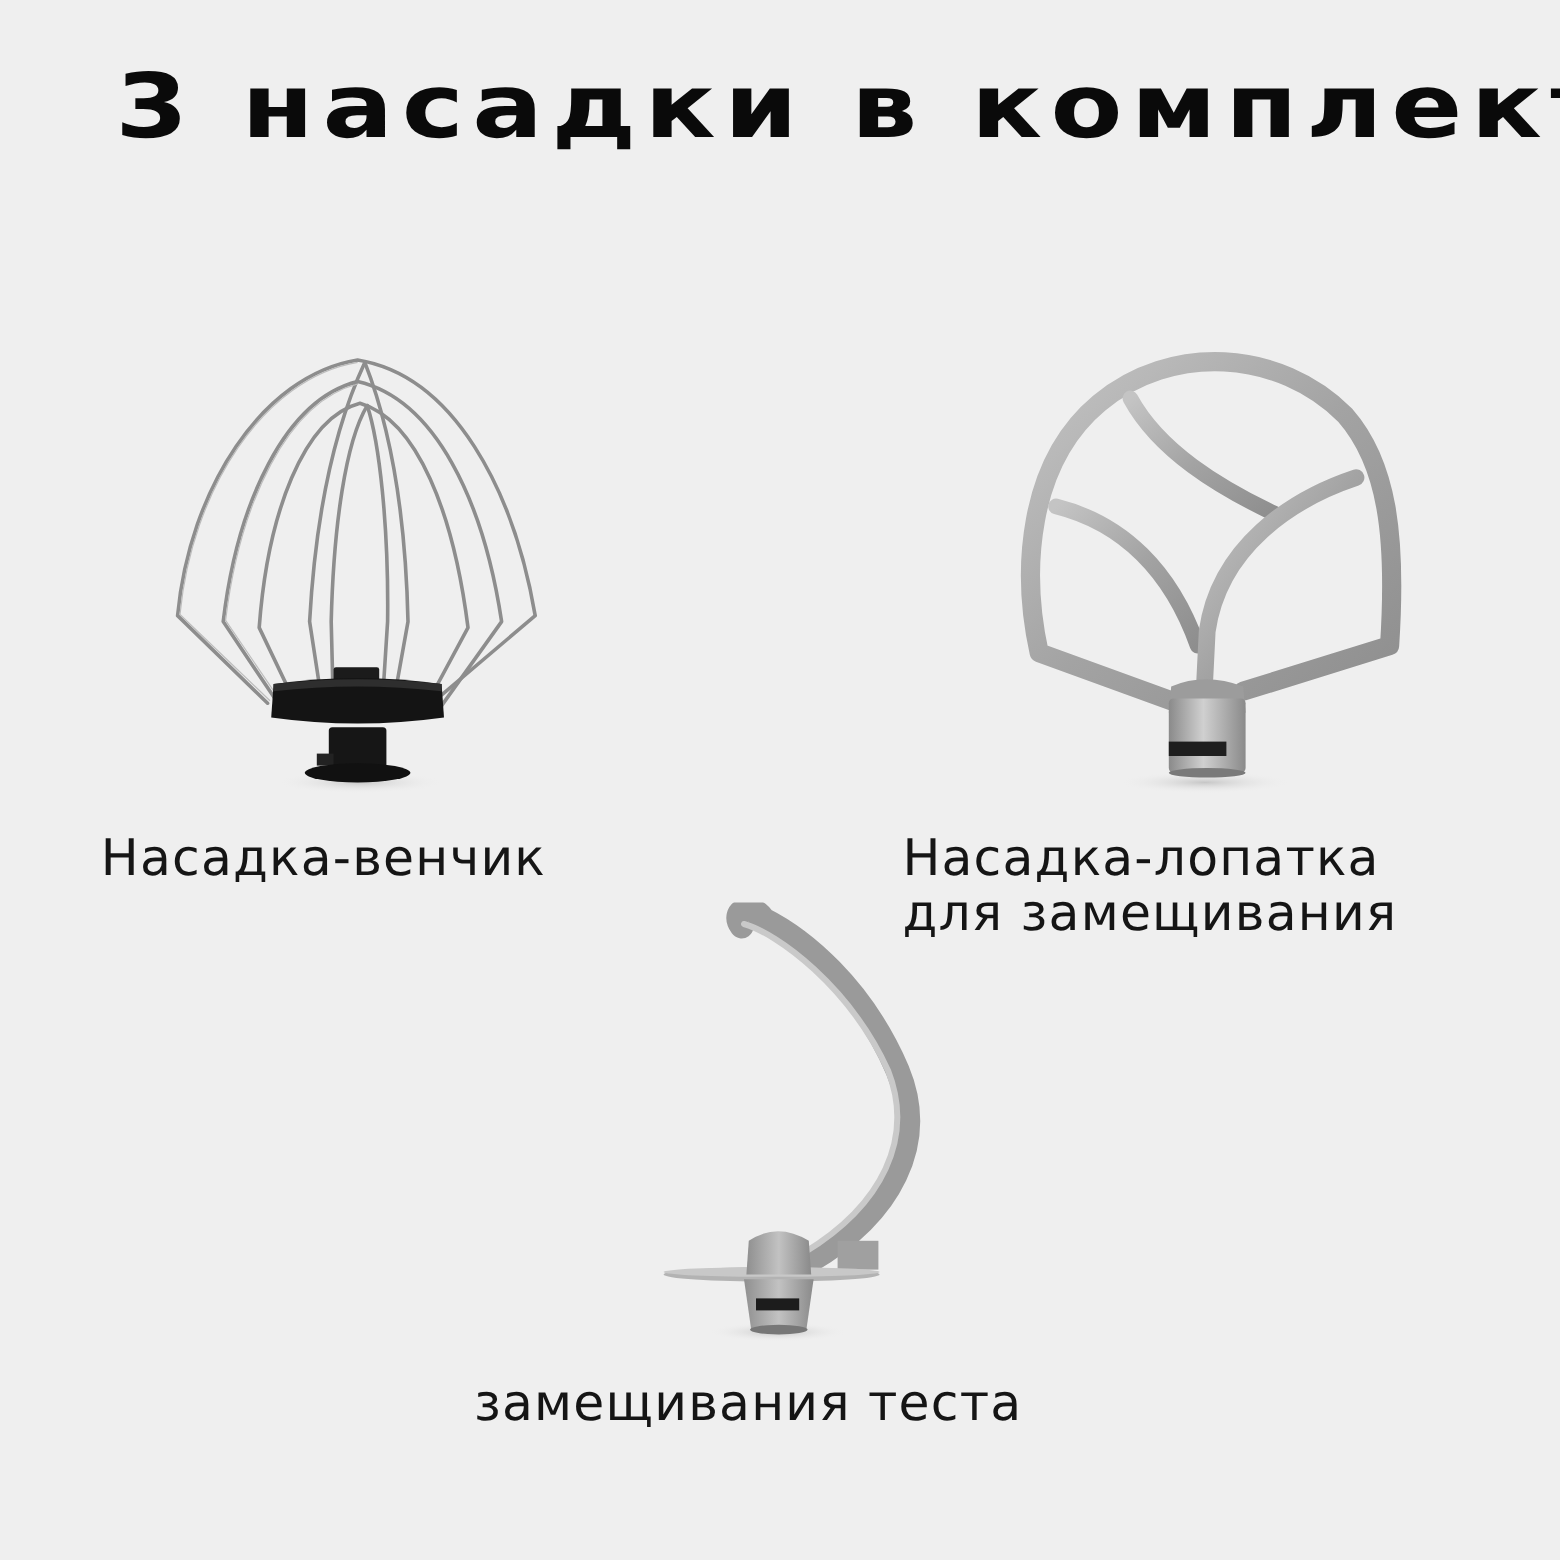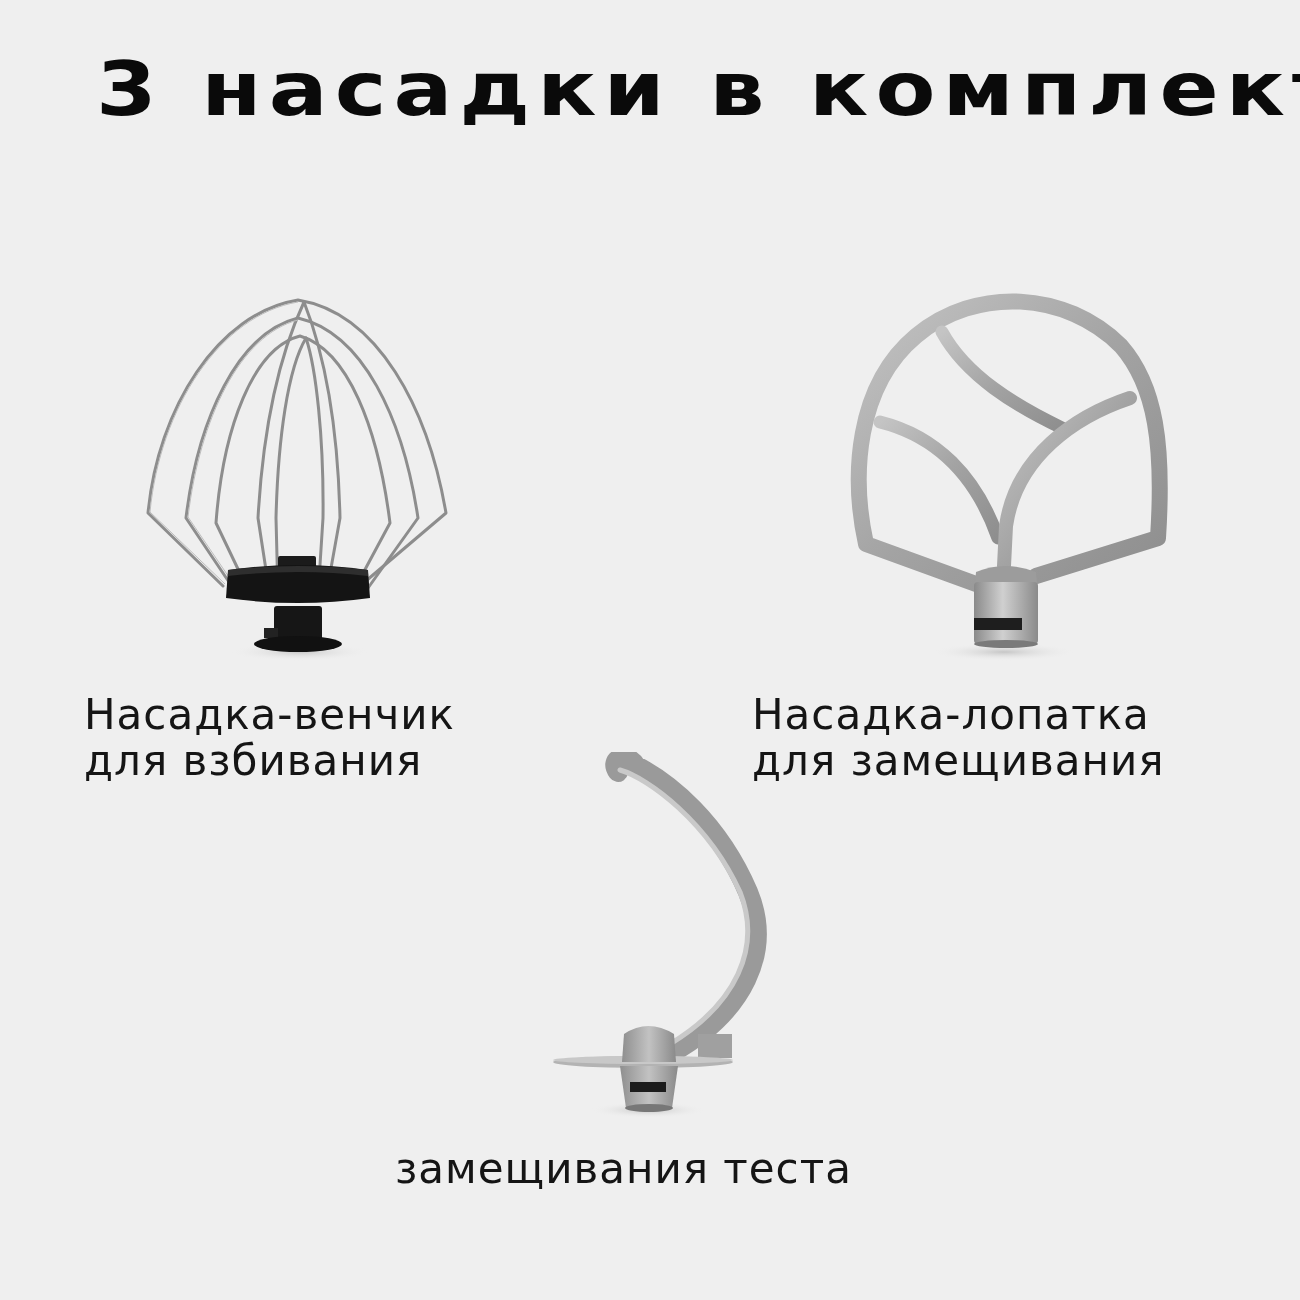--- a/index.html
+++ b/index.html
@@ -87,21 +87,20 @@
     <path d="M100 282 Q 170 272 240 282 L 242 310 Q 170 320 98 310 Z" fill="#141414"></path>
     <path d="M100 282 Q 170 274 240 282 L 240 288 Q 170 280 100 288 Z" fill="#2e2e2e"></path>
     <rect x="146" y="318" width="48" height="36" rx="3" fill="#161616"></rect>
     <rect x="136" y="340" width="14" height="10" fill="#222"></rect>
     <ellipse cx="170" cy="356" rx="44" ry="8" fill="#111"></ellipse>
   </svg>
 </div>
 
 <div class="caption cap-whisk">
   <span>Насадка-венчик</span>
-  <span>для взбивания</span>
 </div>
 
 <div class="product beater">
   <svg width="340" height="390" viewBox="0 0 340 390">
     <defs>
       <linearGradient id="metalG" x1="0" y1="0" x2="1" y2="1">
         <stop offset="0%" stop-color="#c4c4c4"></stop>
         <stop offset="50%" stop-color="#a3a3a3"></stop>
         <stop offset="100%" stop-color="#8e8e8e"></stop>
       </linearGradient>

